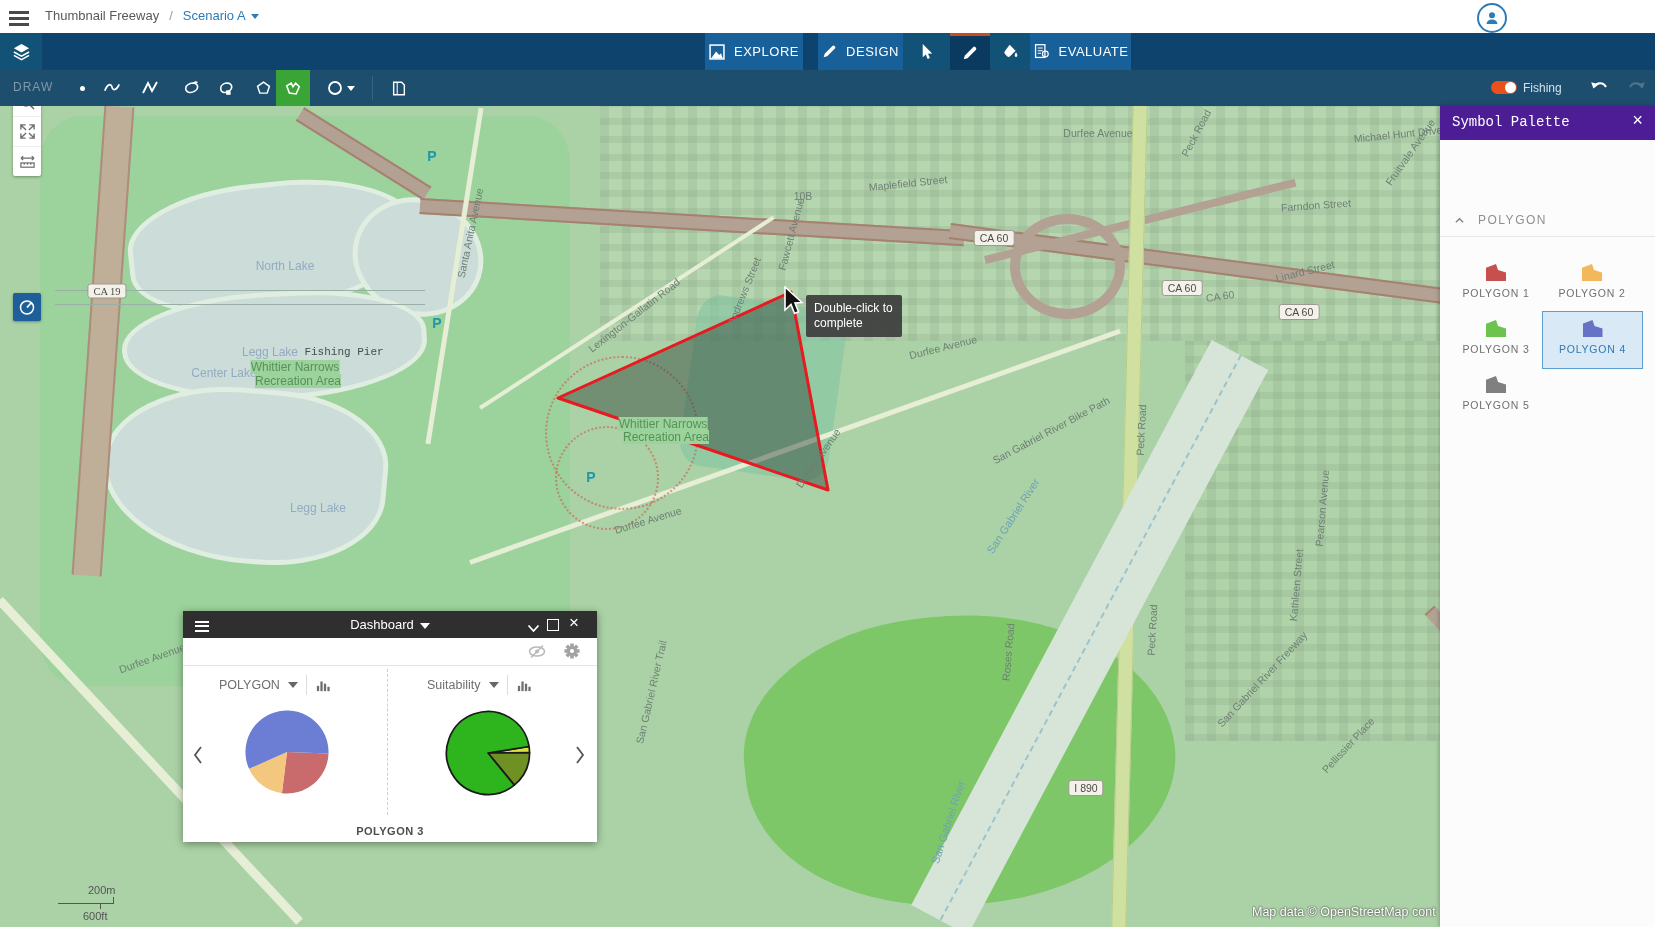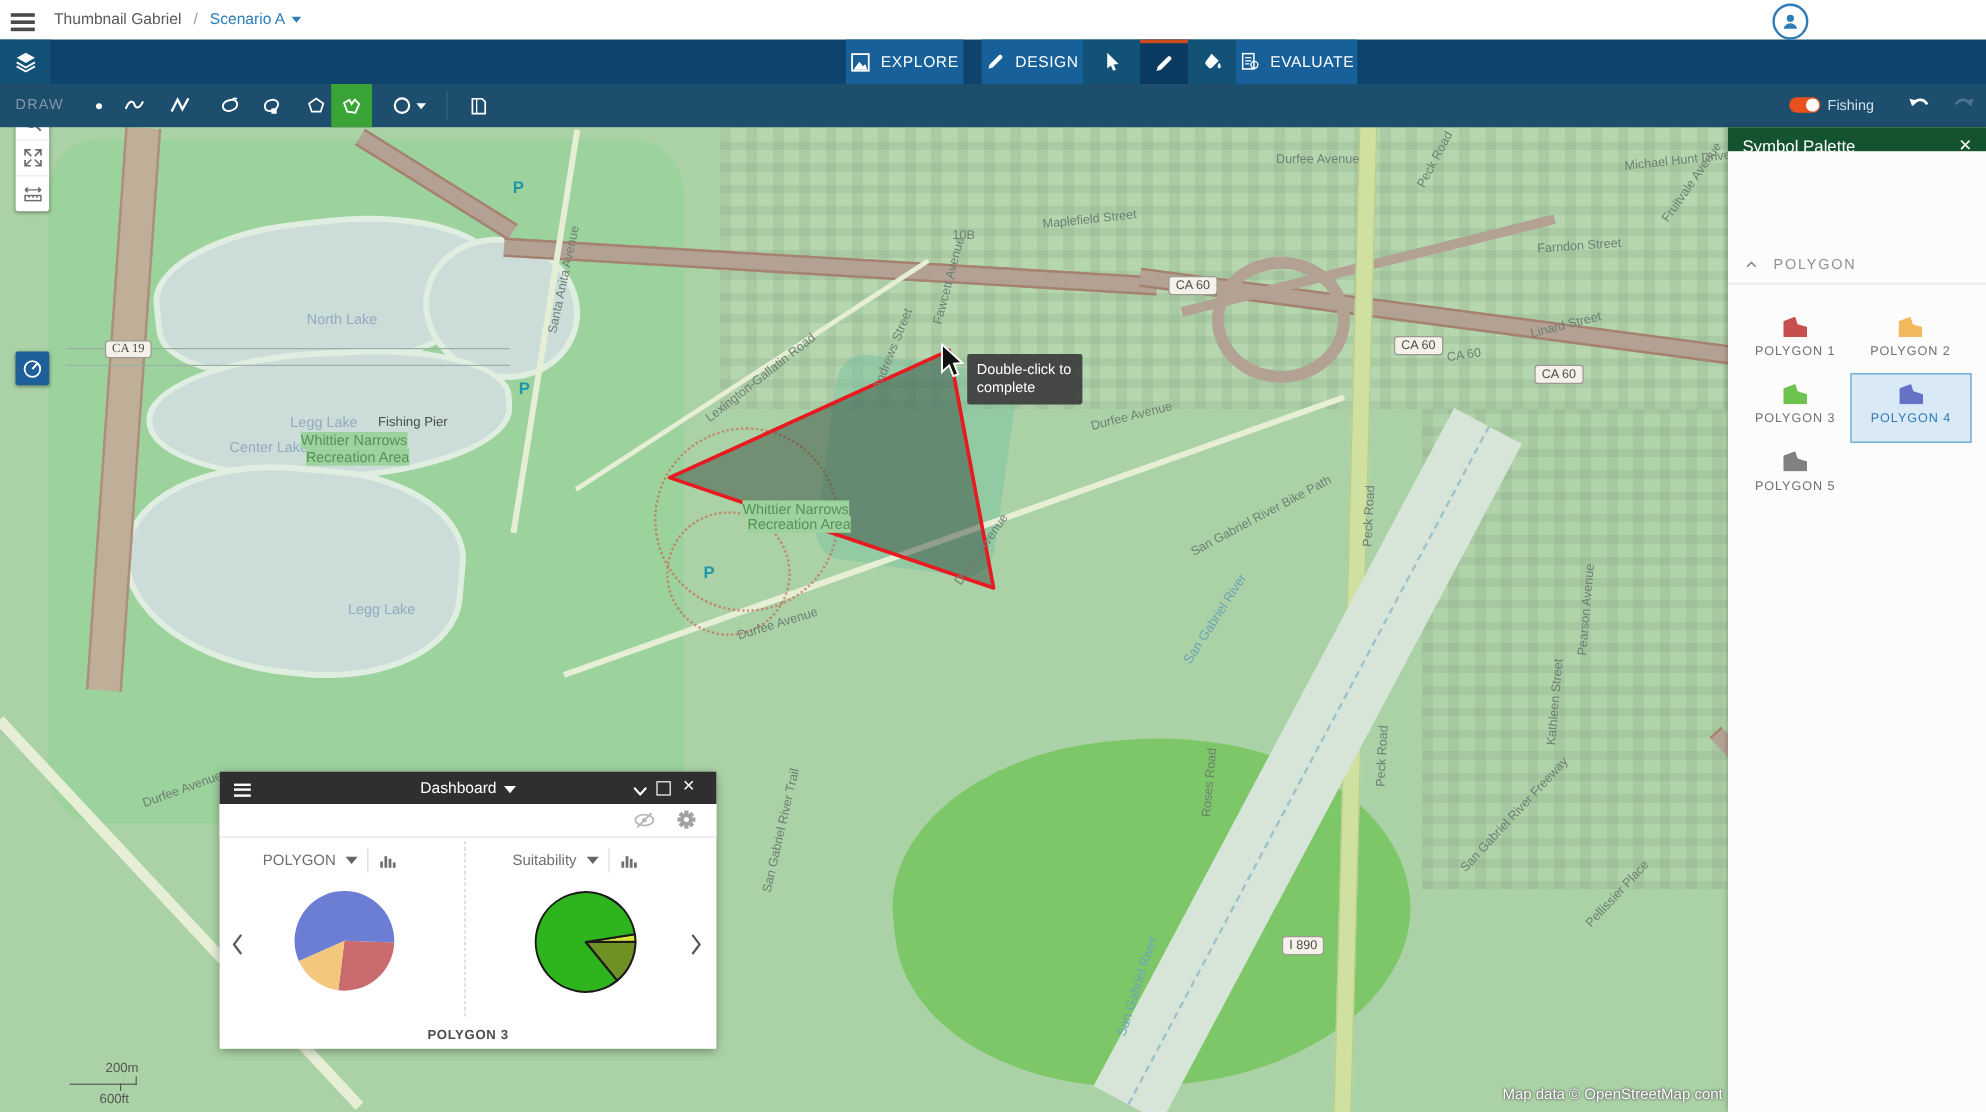--- a/index.html
+++ b/index.html
@@ -34,52 +34,52 @@
   .park{background:#9cd29c;}
   .lake{background:#cbdcd9;border:5px solid #e0eee1;}
   .resid{background-image:repeating-linear-gradient(90deg,rgba(120,148,120,.17) 0 9px,transparent 9px 22px),repeating-linear-gradient(0deg,rgba(120,148,120,.17) 0 7px,transparent 7px 18px);}
   .hwy{background:#b3a194;border-top:2px solid #a5826f;border-bottom:2px solid #a5826f;}
   .road-y{background:#cfe0a0;border-left:1px solid #b7cd8a;border-right:1px solid #b7cd8a;}
   .road-w{background:#e6eed6;}
   .trailc{border:2px dotted rgba(205,90,75,.6);border-radius:50%;}
   .mlabel{position:absolute;white-space:nowrap;transform:translate(-50%,-50%);pointer-events:none;}
   .mlabel.water{color:#92abc0;font-size:12px;}
   .mlabel.park{color:#569257;font-size:12px;}
-  .mlabel.dark{color:#45504b;font-size:11px;}
+  .mlabel.dark{color:#45504b;font-size:11px;font-family:Liberation Mono, monospace;}
   .mlabel.road{color:#6e7f74;font-size:10.5px;}
   .mlabel.river{color:#6fa3b4;font-size:11px;}
   .mlabel.poi{color:#1f97a8;font-size:14px;font-weight:bold;}
   .shield{position:absolute;transform:translate(-50%,-50%);background:#f4f1ea;border:1px solid #9a9a8e;border-radius:3px;padding:1px 5px;font-size:10.5px;color:#4c4c44;white-space:nowrap;}
   
   .ctrlbox{position:absolute;left:13px;width:28px;background:#fff;box-shadow:0 1px 3px rgba(0,0,0,.35);border-radius:2px;z-index:30;}
   .ctrlbtn{width:28px;height:29px;display:flex;align-items:center;justify-content:center;color:#5f5f5f;font-size:19px;cursor:pointer;border-bottom:1px solid #eee;}
   .ctrlbtn:last-child{border-bottom:none;}
   #gaugebox{position:absolute;left:13px;top:187px;width:28px;height:28px;background:#1d5f99;border-radius:2px;display:flex;align-items:center;justify-content:center;cursor:pointer;z-index:30;box-shadow:0 1px 3px rgba(0,0,0,.35);}
   
   #tooltip{position:absolute;left:806px;top:295px;width:80px;background:rgba(63,63,63,.94);color:#fff;font-size:12px;line-height:1.25;padding:6px 8px;border-radius:2px;z-index:60;}
   
   #scalebar{position:absolute;left:58px;top:778px;z-index:25;color:#555;font-size:11px;}
   #attrib{position:absolute;left:1252px;top:799px;width:188px;overflow:hidden;white-space:nowrap;color:#fff;font-size:12.5px;text-shadow:0 0 2px #555,0 0 2px #555;z-index:25;}
   
-  #dash{position:absolute;left:183px;top:611px;width:414px;height:231px;background:#fff;box-shadow:0 2px 8px rgba(0,0,0,.4);z-index:50;margin-top:32px;}
+  #dash{position:absolute;left:183px;top:611px;width:414px;height:231px;background:#fff;box-shadow:0 2px 8px rgba(0,0,0,.4);z-index:50;}
   #dashbar{position:absolute;left:0;top:0;width:100%;height:27px;background:#2f2f2f;color:#fff;}
   #dashtitle{position:absolute;left:0;right:0;top:6px;text-align:center;font-size:13px;}
   .wcaret{display:inline-block;width:0;height:0;border-left:5px solid transparent;border-right:5px solid transparent;border-top:6px solid #fff;vertical-align:middle;margin-left:6px;}
   .dash-ic{position:absolute;top:5px;cursor:pointer;color:#fff;}
   #dashsub{position:absolute;left:0;top:27px;width:100%;height:27px;border-bottom:1px solid #e3e3e3;background:#fff;}
   #dashsubtitle{position:absolute;left:0;right:0;top:6px;text-align:center;font-size:14px;color:#717171;}
   .chead{position:absolute;top:64px;display:flex;align-items:center;gap:8px;font-size:12.5px;color:#6f6f6f;}
   .gcaret{width:0;height:0;border-left:5px solid transparent;border-right:5px solid transparent;border-top:6px solid #666;}
   .vline{width:1px;height:20px;background:#ddd;}
   #dashdiv{position:absolute;left:204px;top:58px;height:146px;border-left:1px dashed #cfcfcf;}
   .carr{position:absolute;top:134px;width:18px;height:22px;cursor:pointer;}
   #dashfoot{position:absolute;left:0;right:0;top:214px;text-align:center;font-size:11px;font-weight:bold;color:#4d4d4d;letter-spacing:.5px;}
   
   #palette{position:absolute;left:1440px;top:106px;width:215px;height:821px;background:#fcfcfc;z-index:55;box-shadow:-1px 0 4px rgba(0,0,0,.25);}
-  #palhead{position:absolute;left:0;top:0;width:100%;height:20px;background:#14532d;color:#fff;}
+  #palhead{position:absolute;left:0;top:0;width:100%;height:34px;background:#4c1d95;color:#fff;font-family:Liberation Mono, monospace;}
   #palheadtitle{position:absolute;left:12px;top:8px;font-size:14px;}
   #palclose{position:absolute;right:12px;top:5px;font-size:18px;color:#fff;cursor:pointer;}
   .psec{position:absolute;left:0;width:100%;height:32px;border-bottom:1px solid #e6e6e6;background:#fcfcfc;cursor:pointer;}
   .psec .plabel{position:absolute;left:38px;top:9px;font-size:12px;color:#909090;letter-spacing:1.5px;}
   .psec svg{position:absolute;left:13px;top:10px;}
   .cell{position:absolute;width:96px;height:54px;text-align:center;cursor:pointer;}
   .cell.sel{background:#d9eaf6;border:1px solid #5b9fd0;width:99px;height:56px;}
   .swatch-shape{width:20px;height:17px;margin:8px auto 0;clip-path:polygon(0% 22%,50% 0%,60% 36%,100% 50%,100% 100%,0% 100%);}
   .cell .clabel{display:block;margin-top:6px;font-size:10.5px;letter-spacing:.8px;color:#6f6f6f;}
   .cell.sel .clabel{color:#2e79b7;}
@@ -221,21 +221,21 @@
     <path d="M2 1 L2 24 L8 18.5 L11.5 27.5 L15.5 25.8 L12 17 L19 16.5 Z" fill="#111" stroke="#fff" stroke-width="1.6"></path>
   </svg>
 
   <div id="topbar">
     <div class="abs hamb" style="left:9px;top:8px;cursor:pointer;">
         <span></span>
         <span></span>
         <span></span>
       </div>
     <div id="crumb">
-      <span>Thumbnail Gabriel</span><span class="sep">/</span><span class="scen">Scenario A</span><span class="caret"></span>
+      <span>Thumbnail Freeway</span><span class="sep">/</span><span class="scen">Scenario A</span><span class="caret"></span>
     </div>
     <div id="avatar">
       <svg width="18" height="18" viewBox="0 0 18 18">
           <circle cx="9" cy="6.2" r="3" fill="#2d7cb7"></circle>
           <path d="M3.5 15a5.5 4.6 0 0 1 11 0Z" fill="#2d7cb7"></path>
         </svg>
     </div>
   </div>
 
   <div id="navbar">

